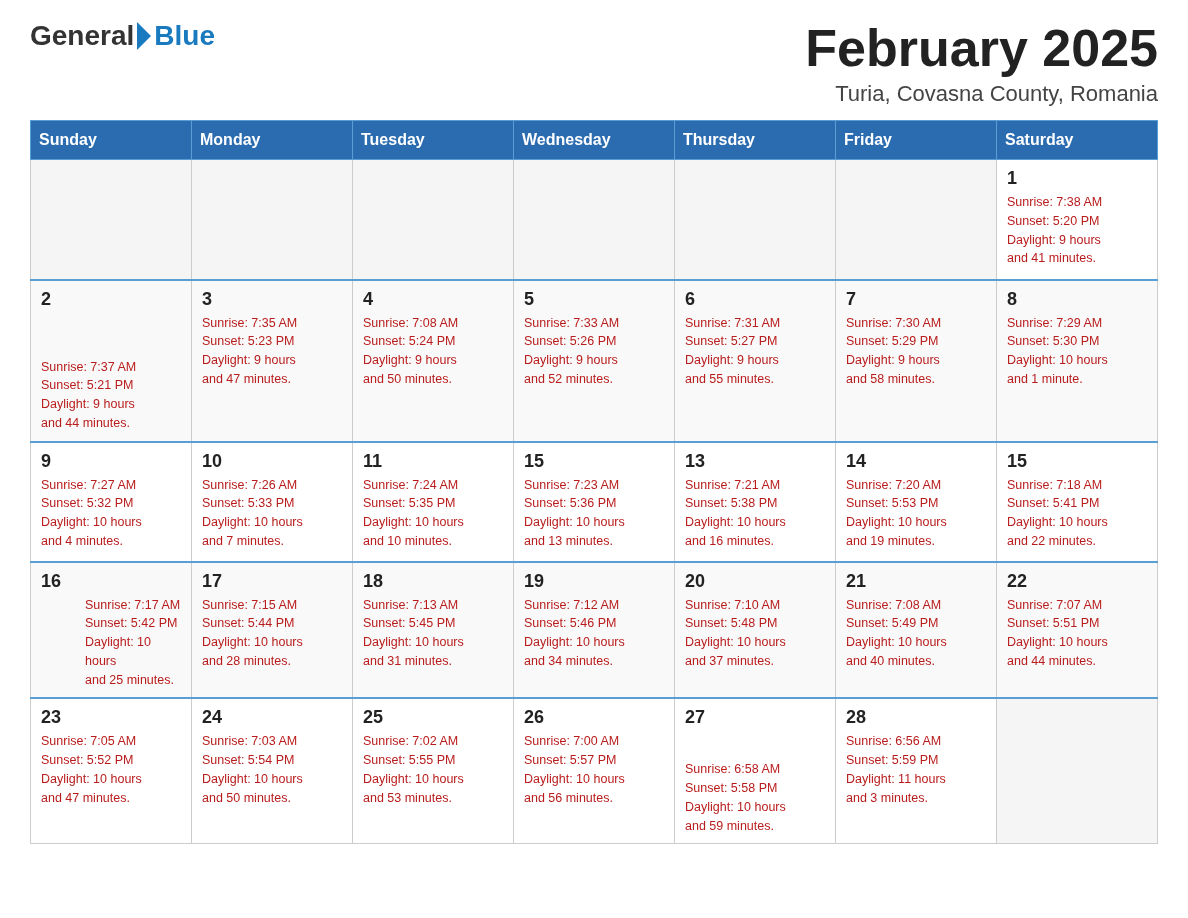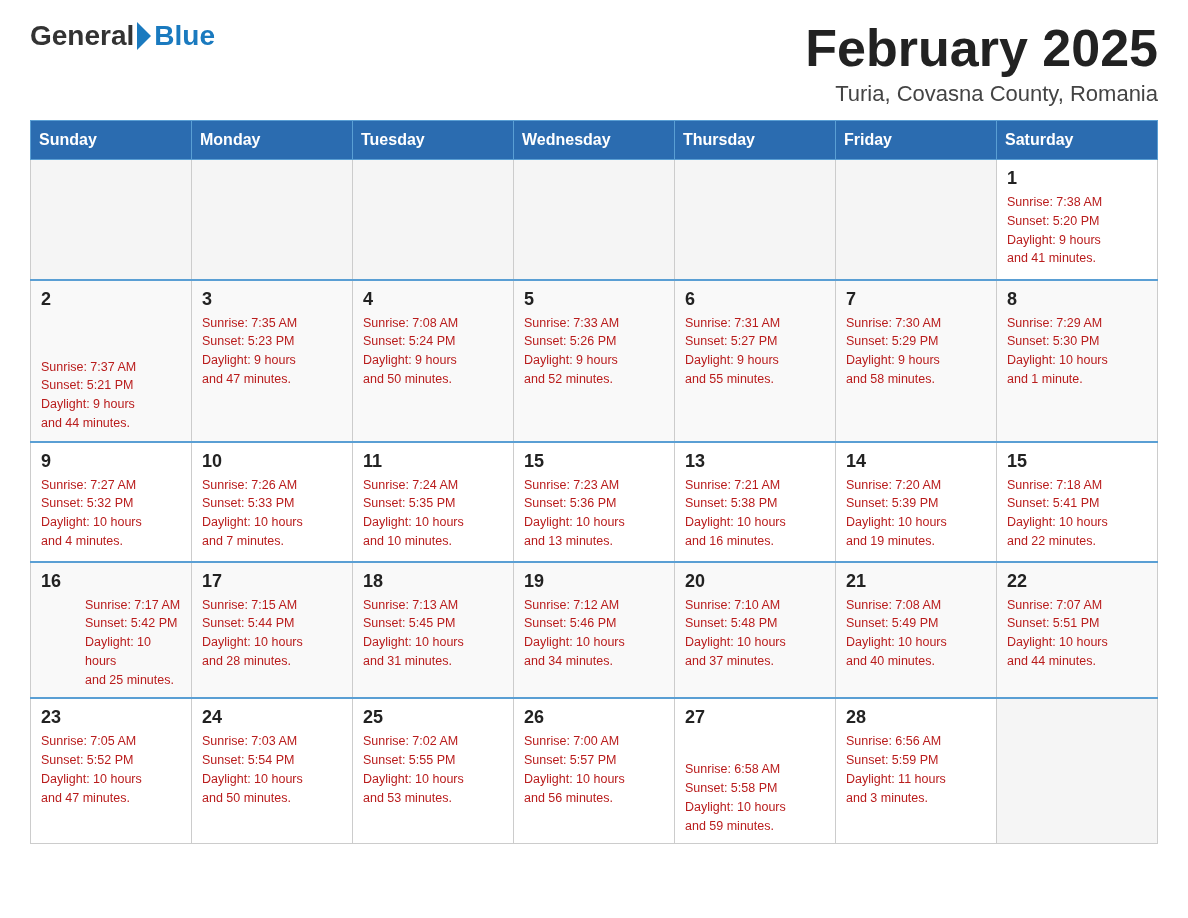--- a/index.html
+++ b/index.html
@@ -230,21 +230,21 @@
         <td>
           <span class="day-number">13</span>
           <div class="day-info" style="white-space: pre-line;">Sunrise: 7:21 AM
 Sunset: 5:38 PM
 Daylight: 10 hours
 and 16 minutes.</div>
         </td>
         <td>
           <span class="day-number">14</span>
           <div class="day-info" style="white-space: pre-line;">Sunrise: 7:20 AM
-Sunset: 5:39 PM
+Sunset: 5:53 PM
 Daylight: 10 hours
 and 19 minutes.</div>
         </td>
         <td>
           <span class="day-number">15</span>
           <div class="day-info" style="white-space: pre-line;">Sunrise: 7:18 AM
 Sunset: 5:41 PM
 Daylight: 10 hours
 and 22 minutes.</div>
         </td>

